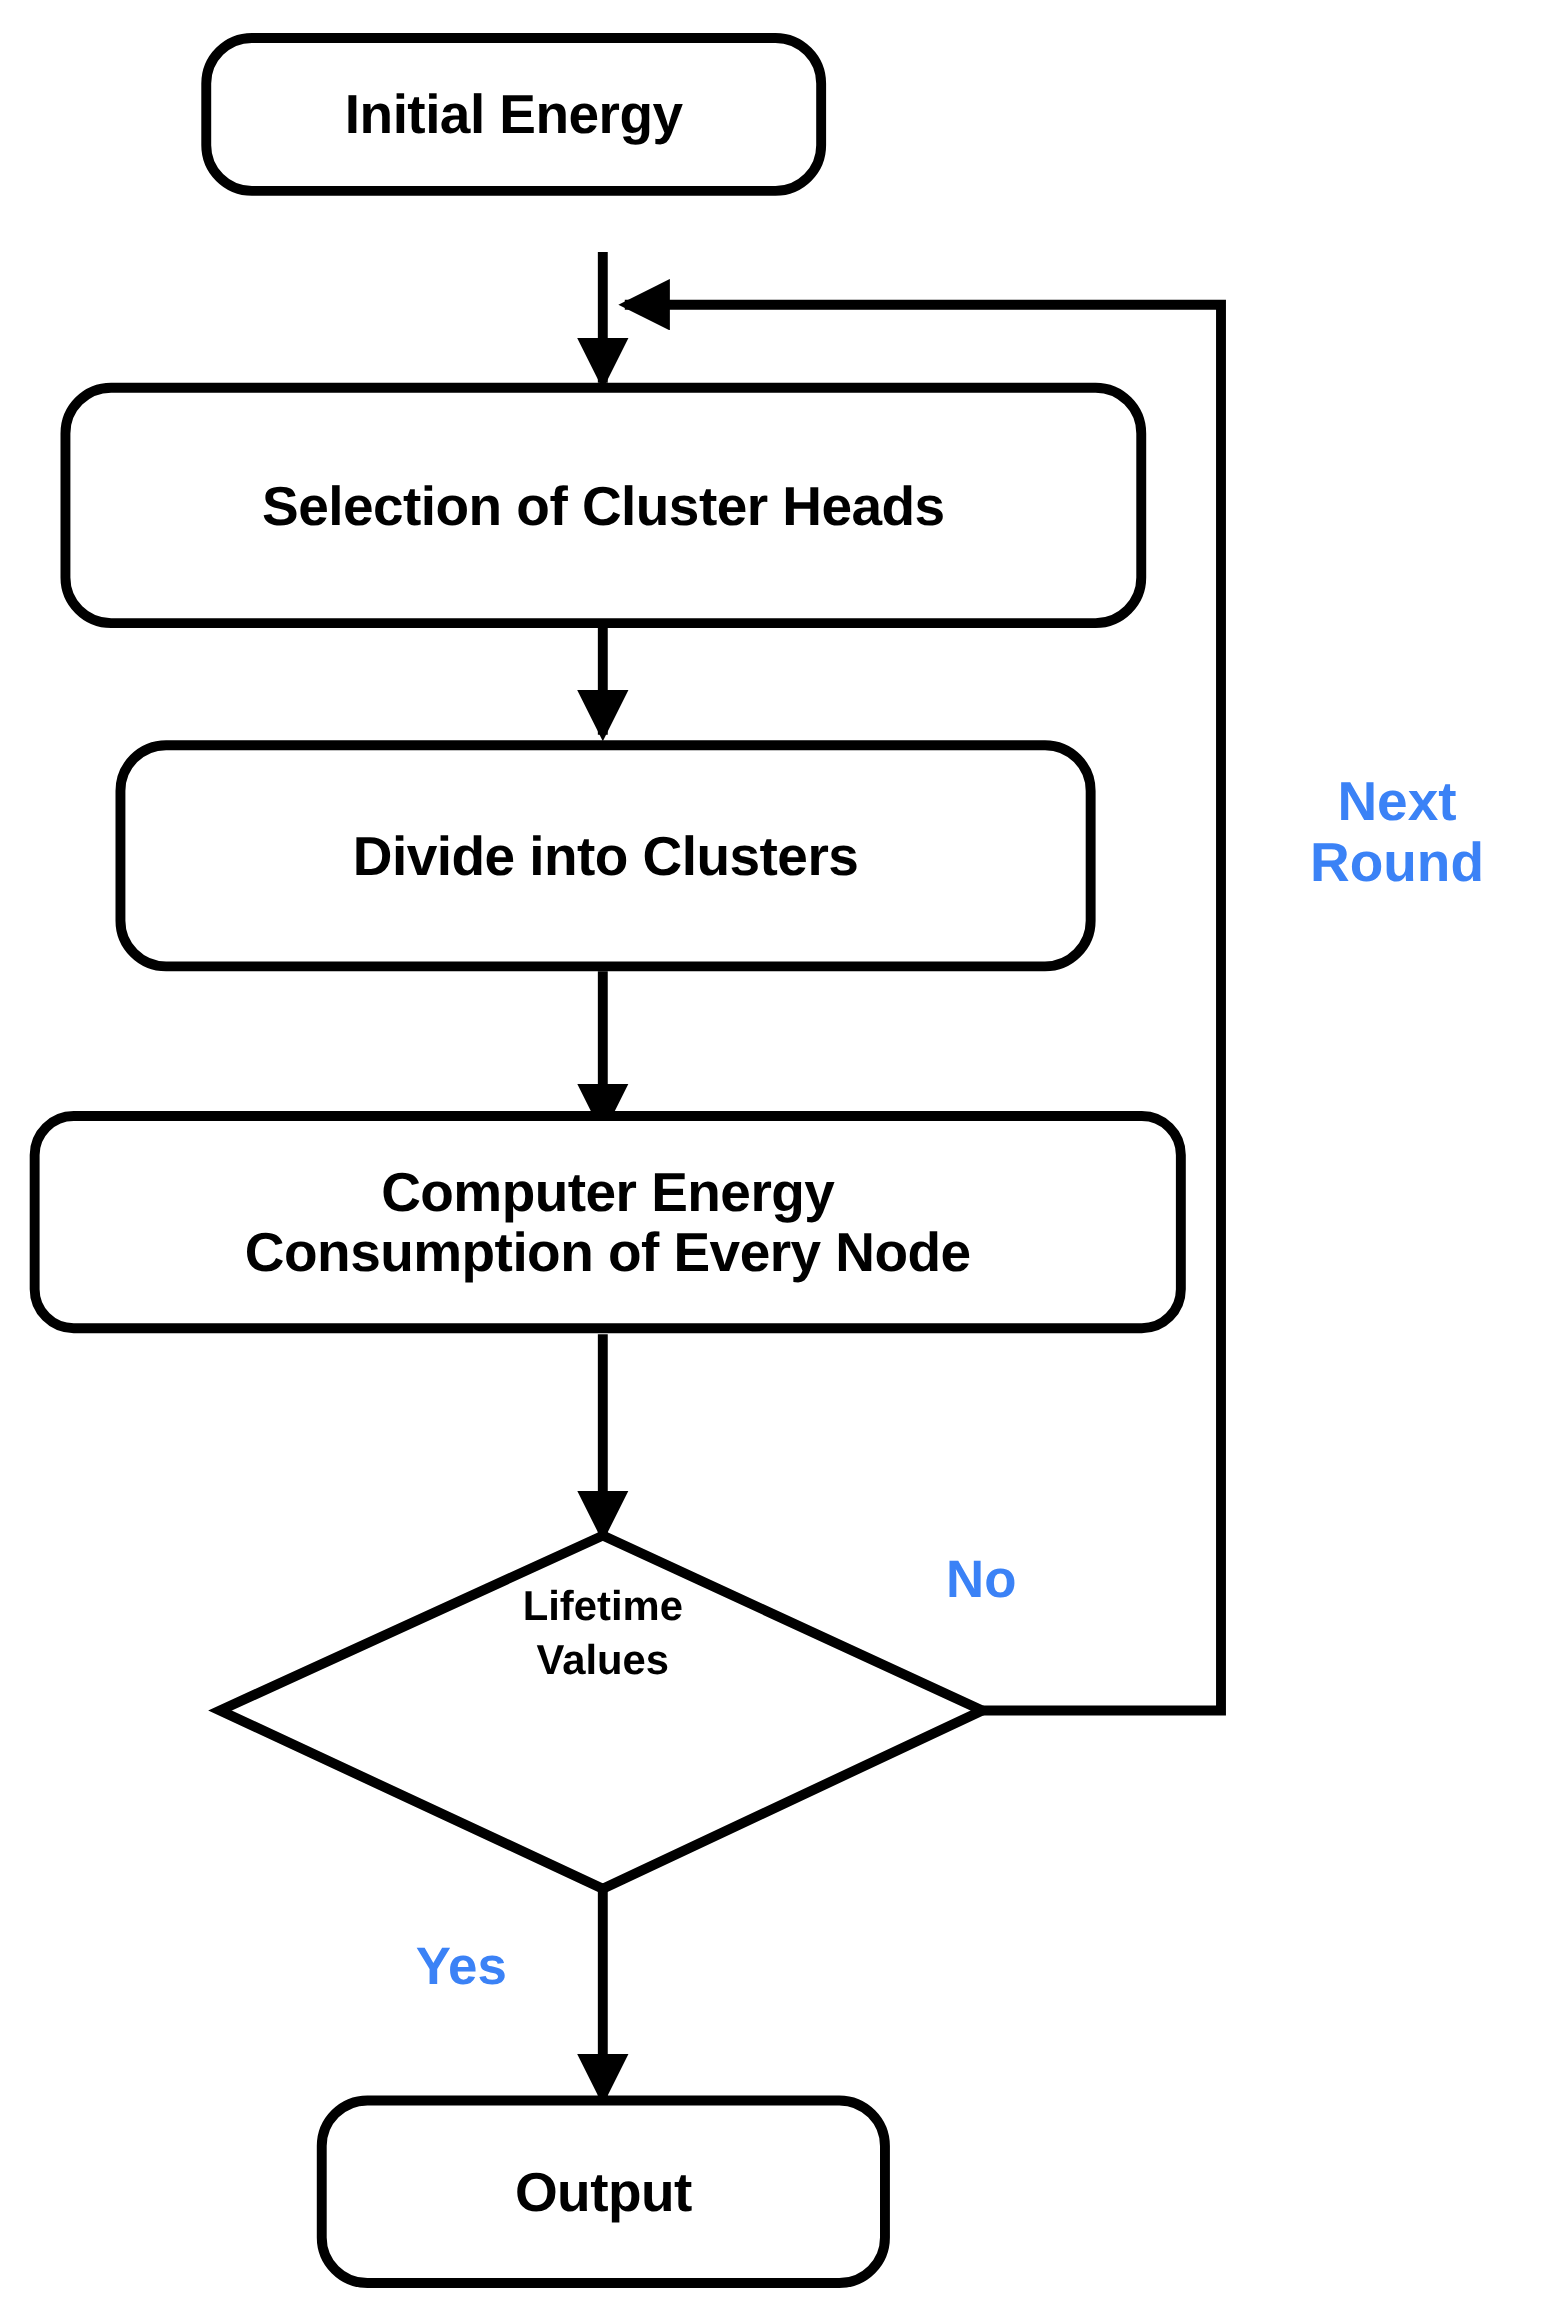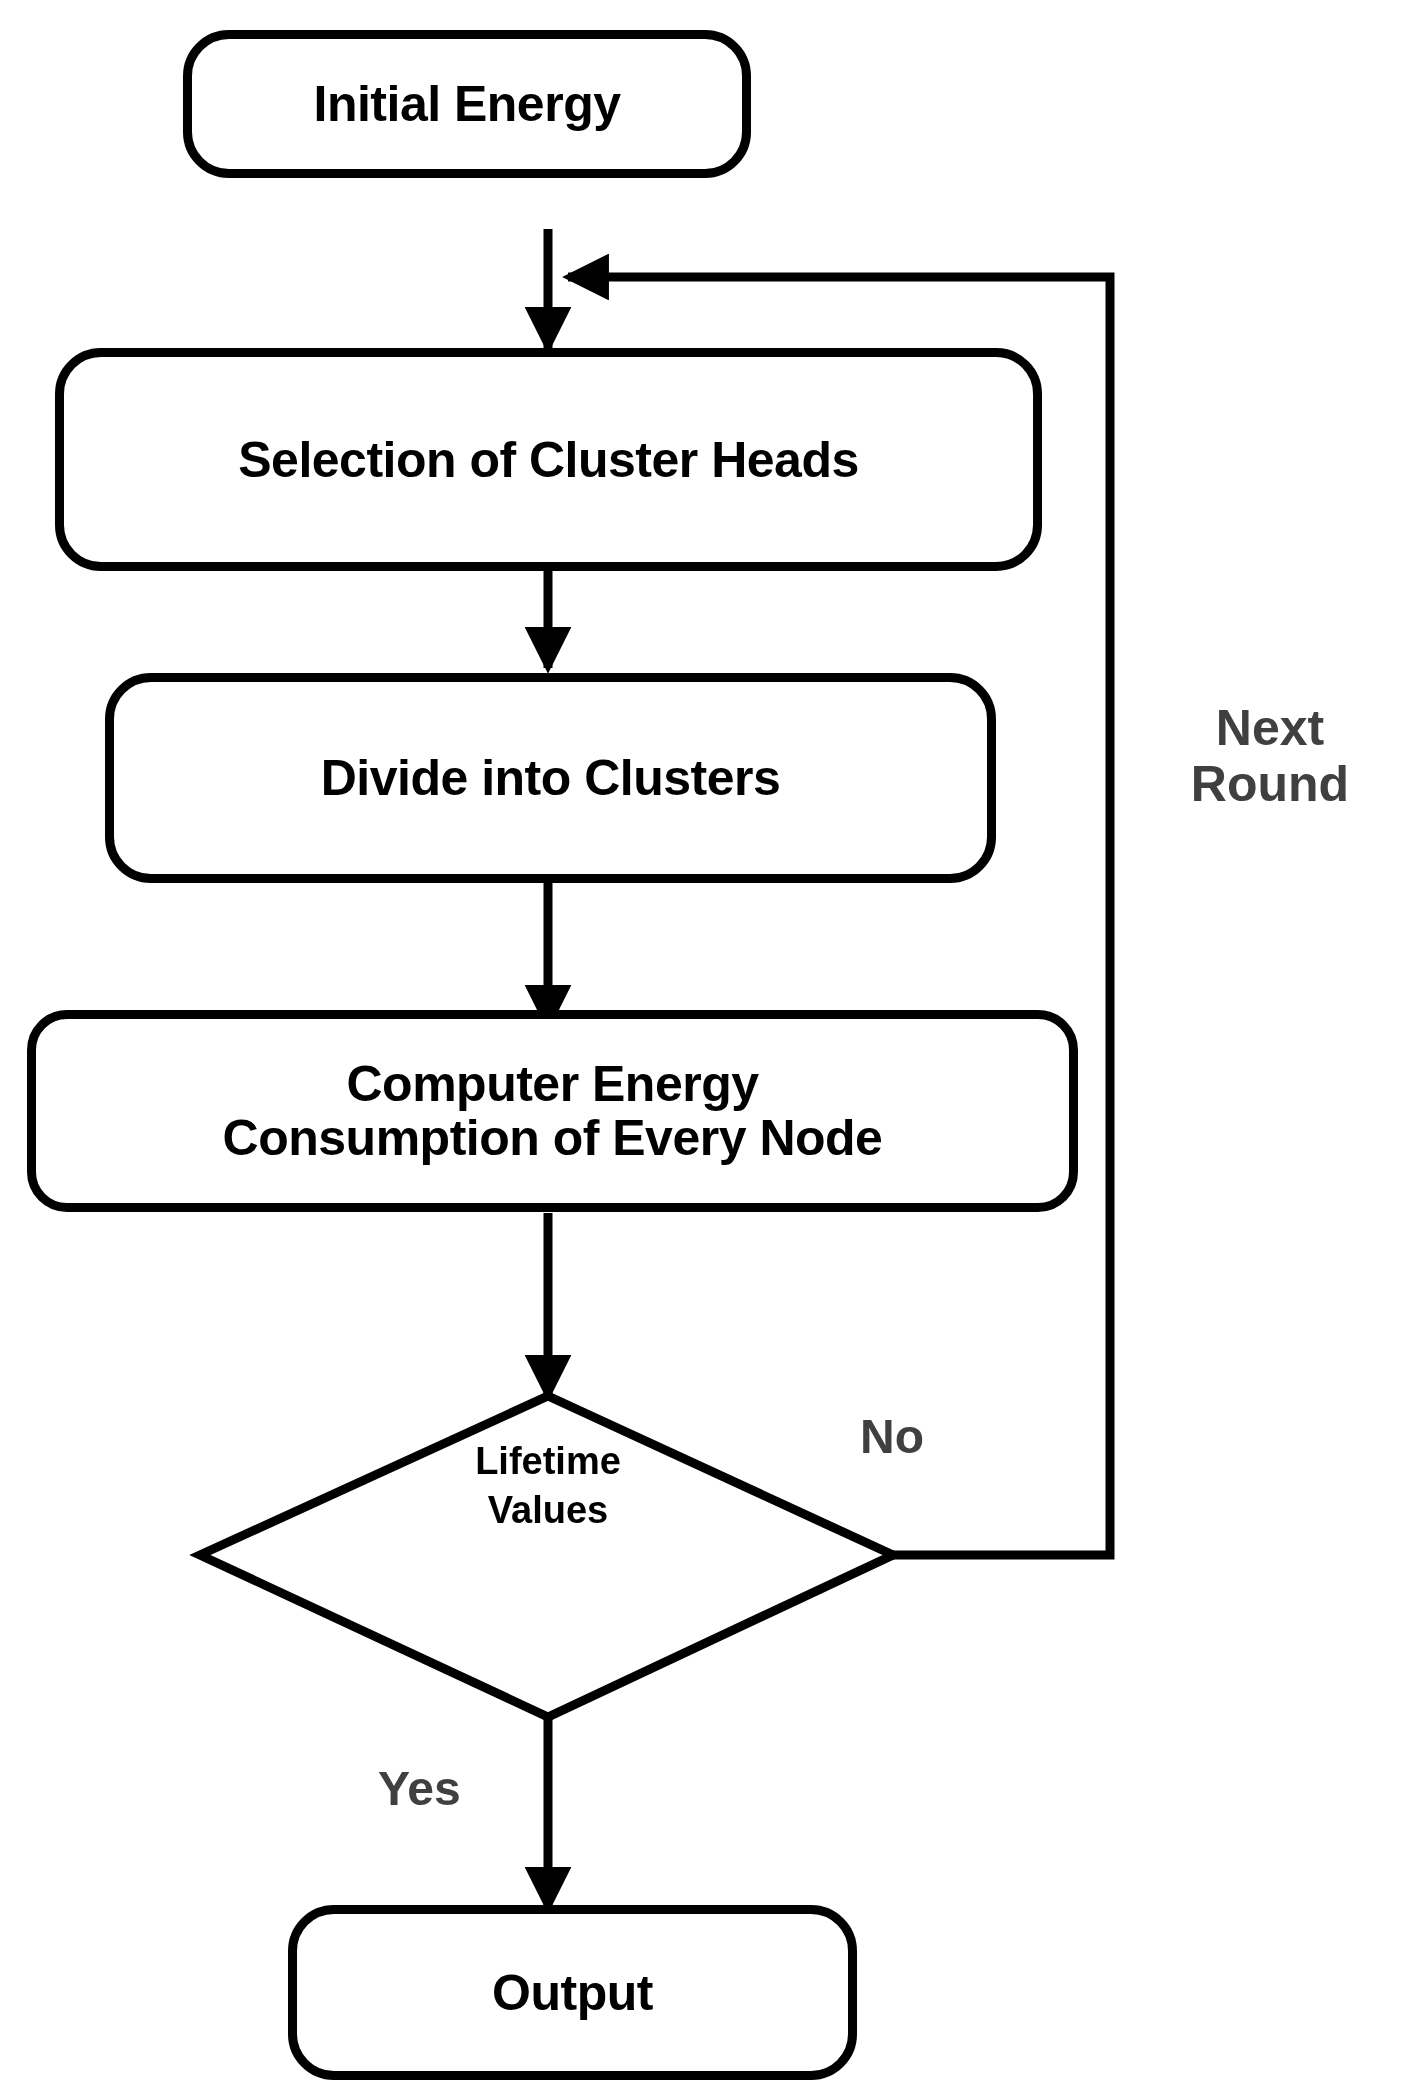--- a/index.html
+++ b/index.html
@@ -40,21 +40,21 @@
     font-weight: bold;
     color: #000000;
     line-height: 1.12;
     letter-spacing: -0.5px;
     white-space: pre-line;
   }
   .edge-label {
     position: absolute;
     font-family: "Liberation Sans", sans-serif;
     font-weight: bold;
-    color: #404040;
+    color: #3b82f6;
     line-height: 1.12;
     text-align: center;
     white-space: pre-line;
   }
   .decision-label {
     position: absolute;
     font-family: "Liberation Sans", sans-serif;
     font-weight: bold;
     color: #000000;
     line-height: 1.3;
@@ -102,21 +102,21 @@
   </div>
 
   <div class="node-box" style="left:27px; top:1010px; width:1051px; height:202px; border-radius:40px;">
     <span class="node-label" style="font-size:50px; line-height:1.08;">Computer Energy
 Consumption of Every Node</span>
   </div>
 
   <div class="decision-label" style="left:348px; top:1437px; width:400px; font-size:38px;">Lifetime
 Values</div>
 
-  <div class="node-box" style="left:288px; top:1905px; width:569px; height:175px;">
+  <div class="node-box" style="left:288px; top:1905px; width:521px; height:175px;">
     <span class="node-label" style="font-size:50px;">Output</span>
   </div>
 
   <div class="edge-label" style="left:860px; top:1410px; width:140px; font-size:48px; text-align:left;">No</div>
 
   <div class="edge-label" style="left:378px; top:1762px; width:140px; font-size:48px; text-align:left;">Yes</div>
 
   <div class="edge-label" style="left:1145px; top:700px; width:250px; font-size:50px; text-align:center;">Next
 Round</div>
 

